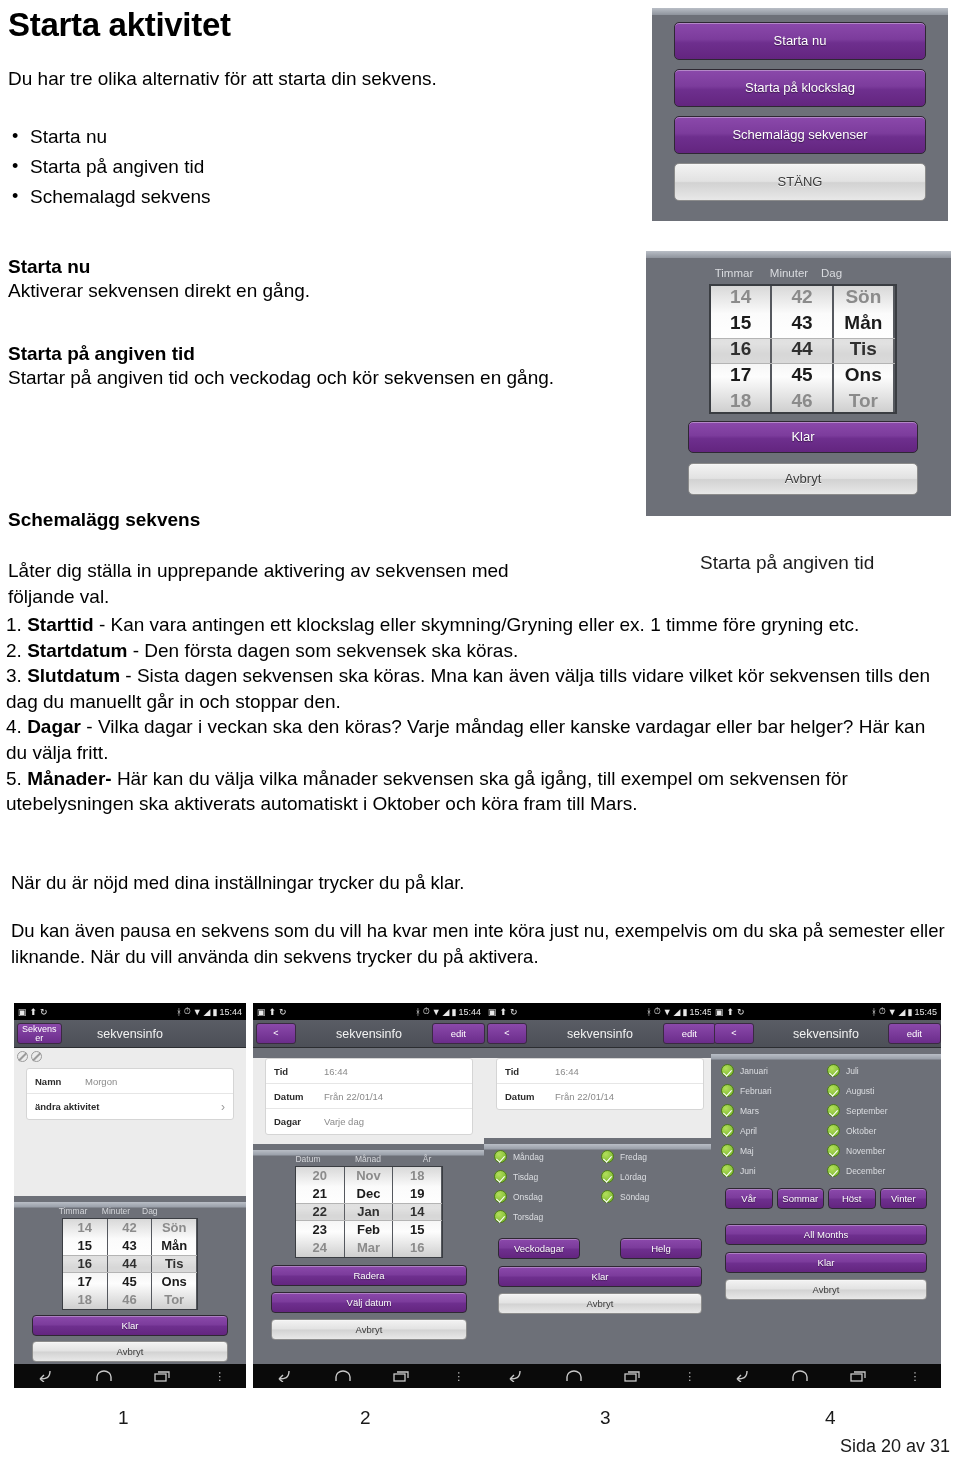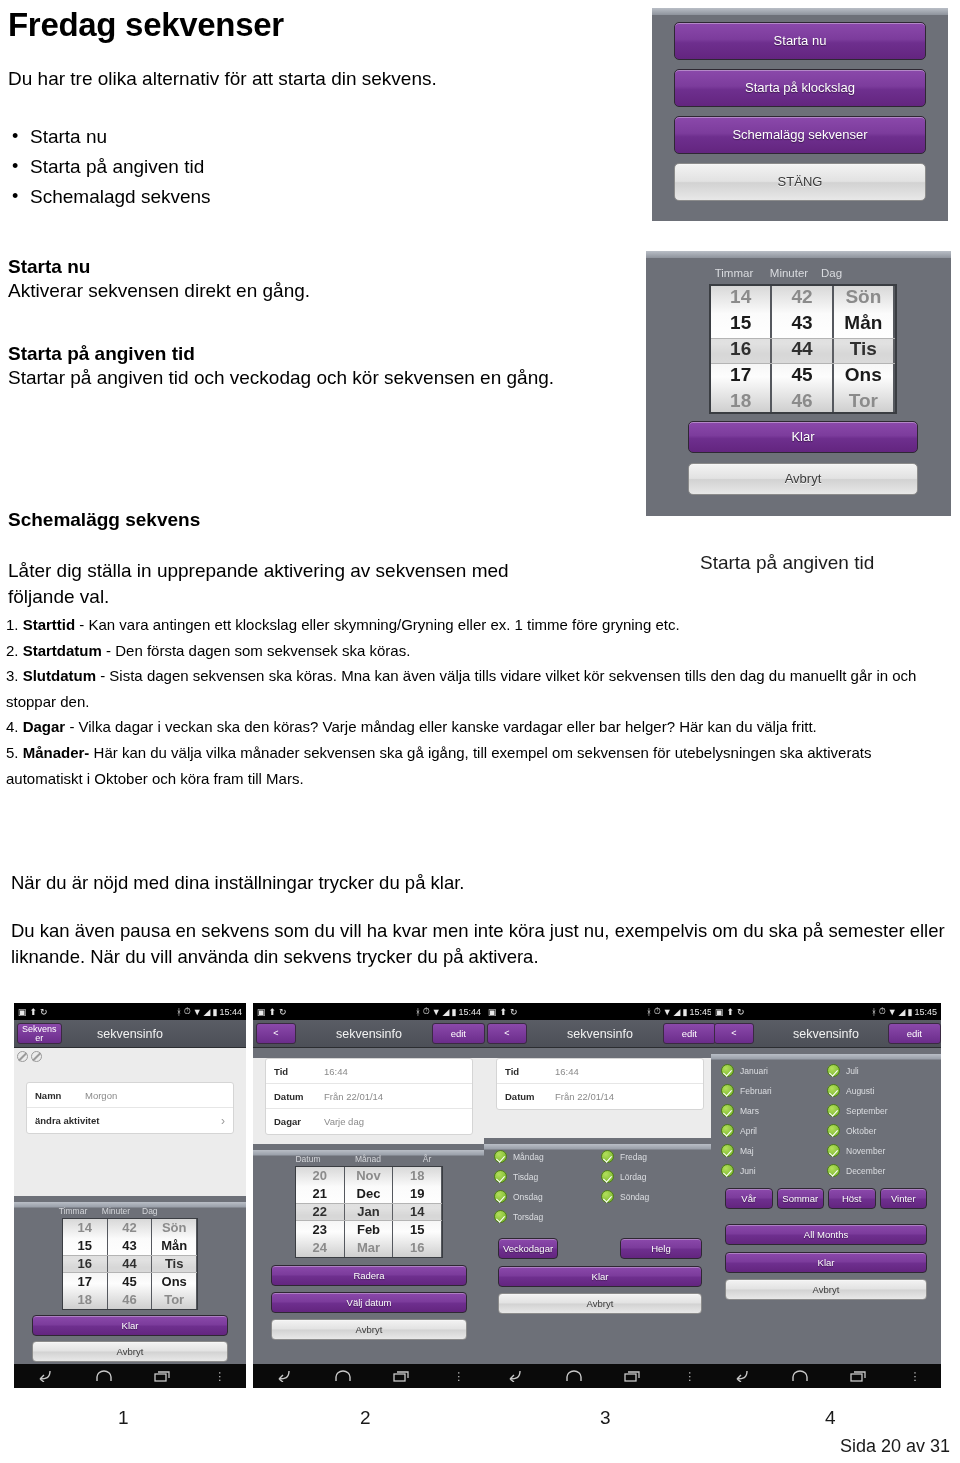--- a/index.html
+++ b/index.html
@@ -36,21 +36,21 @@
   .sec .t { font-weight: bold; margin-bottom: 2px; }
   .sec .d { font-weight: normal; }
 
   #sec1 { top: 256px; }
   #sec2 { top: 343px; }
   #sec3 { top: 509px; }
   #sec3 .d { margin-top: 27px; line-height: 26px; }
 
   .numlist {
     position: absolute; left: 6px; top: 612px; width: 940px;
-    font-size: 15px; line-height: 25.6px;
+    font-size: 19px; line-height: 25.6px;
   }
   .numlist .item { display: block; }
   .numlist b { font-weight: bold; }
 
   .para {
     position: absolute; left: 11px; font-size: 18.5px; line-height: 25.6px; width: 940px;
   }
   #para1 { top: 870px; }
   #para2 { top: 918px; }
 
@@ -178,21 +178,21 @@
   .noicon {
     width: 11px; height: 11px; border-radius: 50%;
     border: 1.5px solid #9b9b9b; position: relative;
   }
   .noicon:after {
     content: ""; position: absolute; left: -1px; top: 3.5px;
     width: 11px; height: 1.5px; background: #9b9b9b;
     transform: rotate(-45deg);
   }
   .card {
-    margin: 20px 12px; background: #fff; border-radius: 3px;
+    margin: 6px 12px; background: #fff; border-radius: 3px;
     border: 1px solid #d5d5d5; overflow: hidden;
   }
   .card .row {
     display: flex; align-items: center; height: 25px;
     padding: 0 8px; border-bottom: 1px solid #e6e6e6;
     color: #2b2b2b; font-size: 9.5px;
   }
   .card .row:last-child { border-bottom: none; }
   .card .row .k { font-weight: bold; width: 50px; }
   .card .row .v { color: #8a8a8a; }
@@ -263,21 +263,21 @@
   .pagefoot {
     position: absolute; right: 10px; top: 1436px;
     font-size: 18px; color: #1a1a1a;
   }
 </style>
 </head>
 <body>
 
 <div class="doc">
 
-  <h1 class="h1">Fredag sekvenser</h1>
+  <h1 class="h1">Starta aktivitet</h1>
 
   <div class="intro">Du har tre olika alternativ för att starta din sekvens.</div>
 
   <ul class="bullets">
     <li>Starta nu</li>
     <li>Starta på angiven tid</li>
     <li>Schemalagd sekvens</li>
   </ul>
 
   <div class="sec" id="sec1">
@@ -613,21 +613,21 @@
       <label class="chk">
           <span class="tick"></span>
           <span>Söndag</span>
         </label>
       <label class="chk">
           <span class="tick"></span>
           <span>Torsdag</span>
         </label>
     </div>
     <div style="display:flex;justify-content:space-between;padding:6px 14px 0 14px">
-      <div class="pbtn" style="width:60px">Veckodagar</div>
+      <div class="pbtn" style="width:82px">Veckodagar</div>
       <div class="pbtn" style="width:82px">Helg</div>
     </div>
     <div style="padding:7px 14px 0 14px">
       <div class="pbtn" style="margin-bottom:6px">Klar</div>
       <div class="pbtn grey">Avbryt</div>
     </div>
   </div>
 
   <div class="navbar">
     <span>

